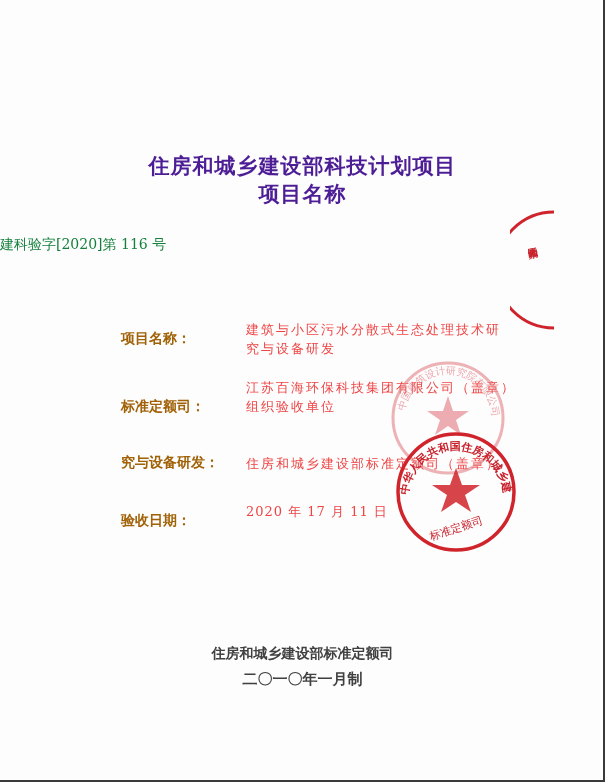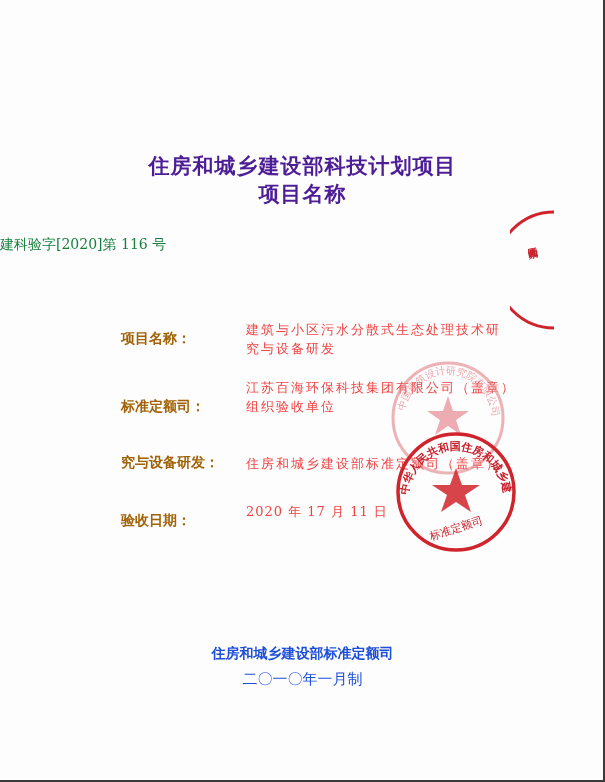--- a/index.html
+++ b/index.html
@@ -31,21 +31,21 @@
       font-family: "DejaVu Sans", "Liberation Sans", sans-serif;
       font-weight: bold; font-size: 14px; color: #a16207; text-align: right;
     }
     .value {
       position: absolute; left: 246px; font-size: 13px; color: #ef4444;
       letter-spacing: 2px; line-height: 19px;
     }
     .footer {
       position: absolute; left: 0; width: 605px; text-align: center;
       font-family: "DejaVu Sans", "Liberation Sans", sans-serif;
-      font-weight: bold; font-size: 14px; color: #1d4ed8;
+      font-weight: bold; font-size: 14px; color: #404040;
     }
     .stamp { position: absolute; pointer-events: none; }
   </style>
 </head>
 <body>
 
 <div class="page">
 
   <div class="title l1">住房和城乡建设部科技计划项目</div>
   <div class="title l2">项目名称</div>
@@ -63,21 +63,21 @@
     <div>组织验收单位</div>
   </div>
 
   <div class="label" style="top:454px">究与设备研发：</div>
   <div class="value" style="top:454px">住房和城乡建设部标准定额司（盖章）</div>
 
   <div class="label" style="top:512px">验收日期：</div>
   <div class="value" style="top:502px; letter-spacing:1px">2020 年 17 月 11 日</div>
 
   <div class="footer" style="top:645px">住房和城乡建设部标准定额司</div>
-  <div class="footer" style="top:670px; font-weight:normal; font-size:15px">二〇一〇年一月制</div>
+  <div class="footer" style="top:670px; font-weight:bold; font-size:15px">二〇一〇年一月制</div>
 
   <svg class="stamp" style="left:388px; top:358px" width="120" height="120" viewBox="0 0 120 120">
     <circle cx="60" cy="60" r="55" fill="none" stroke="#e38086" stroke-width="3" opacity="0.6"></circle>
     <polygon points="60,38 65,53 81,53 68,62 73,77 60,68 47,77 52,62 39,53 55,53" fill="#e06a72" opacity="0.55"></polygon>
     <path id="arc1" d="M 16 60 A 44 44 0 0 1 104 60" fill="none"></path>
     <text font-size="10" fill="#e06a72" opacity="0.6" font-family="DejaVu Sans, sans-serif"><textPath href="#arc1" startOffset="5%">中国建筑设计研究院有限公司</textPath></text>
   </svg>
 
   <svg class="stamp" style="left:392px; top:428px" width="128" height="128" viewBox="0 0 128 128">
     <circle cx="64" cy="64" r="58" fill="none" stroke="#d0242c" stroke-width="3.5"></circle>

